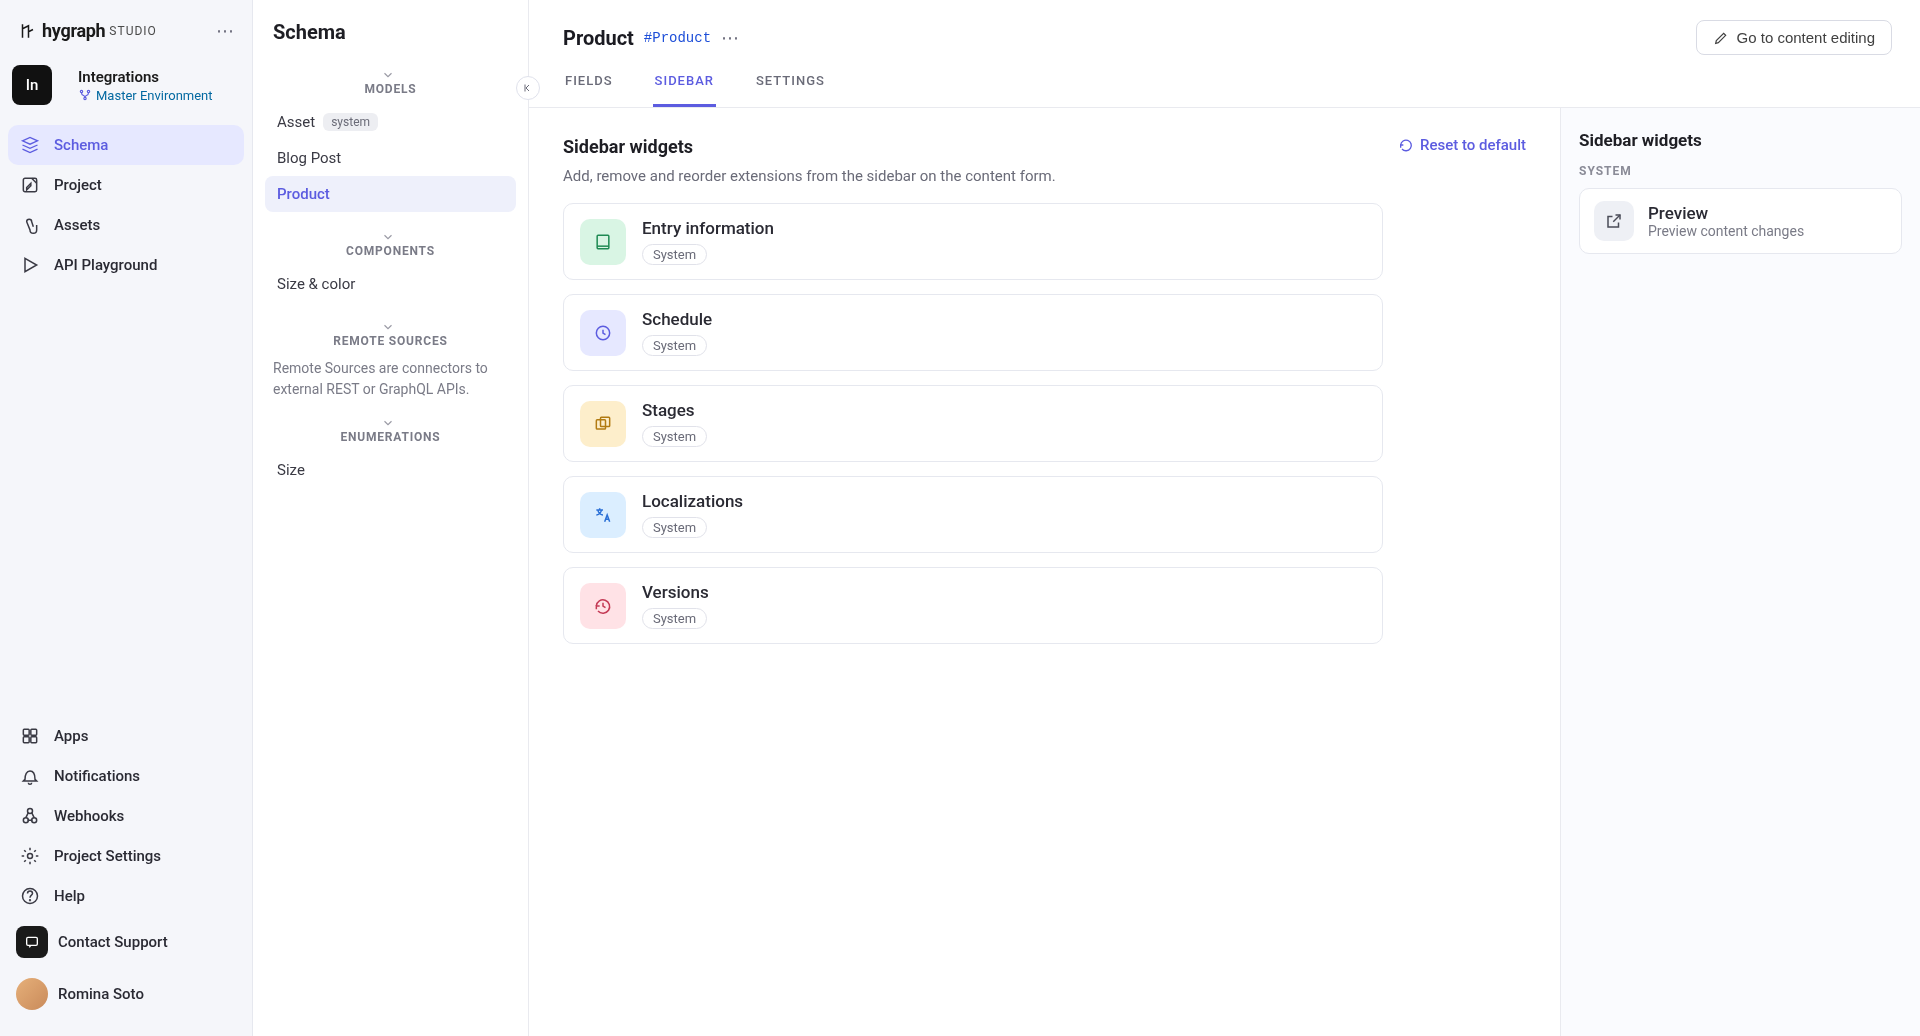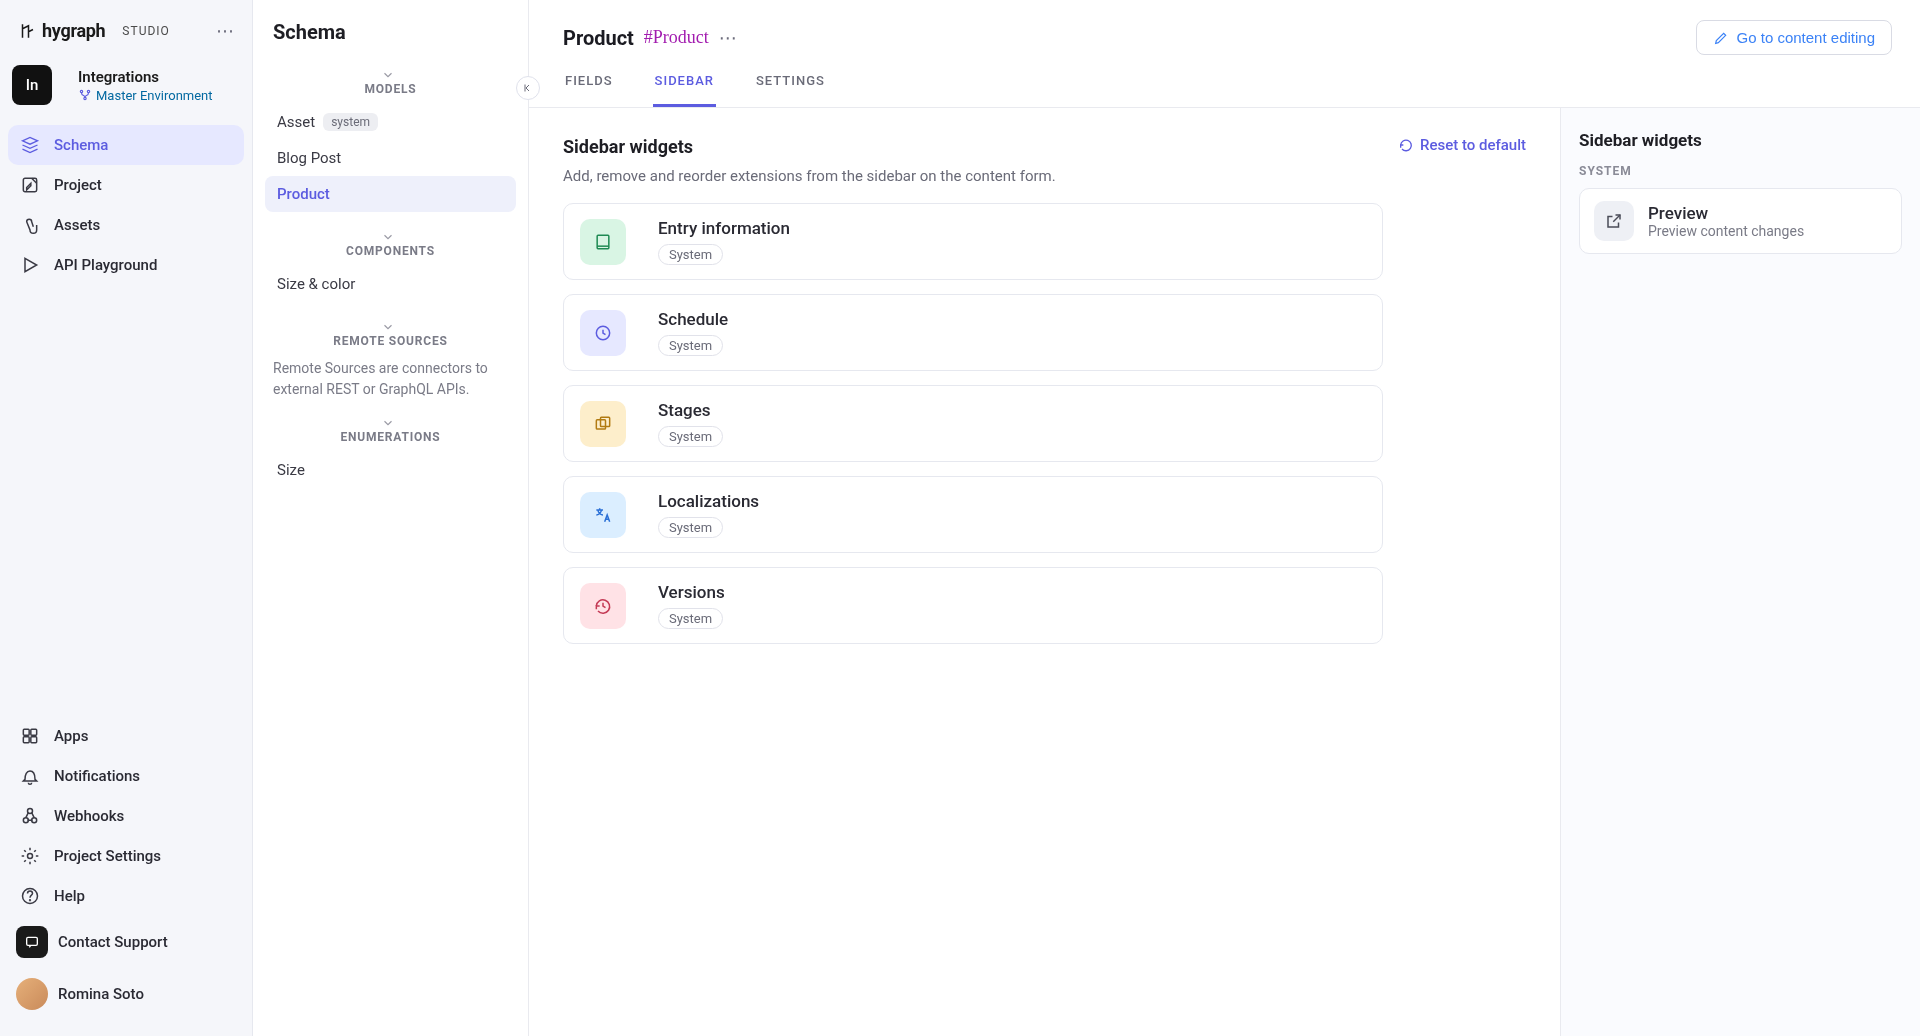--- a/index.html
+++ b/index.html
@@ -4,21 +4,21 @@
 <style>
 * { box-sizing: border-box; margin: 0; padding: 0; }
 body { font-family: -apple-system, BlinkMacSystemFont, "Segoe UI", Roboto, Helvetica, Arial, sans-serif; background: #fff; color: #1a1a1a; font-size: 14px; width: 1920px; height: 1036px; overflow: hidden; }
 .app { display: flex; height: 100%; }
 
 
 .sidebar-primary { width: 253px; background: #f5f6fa; display: flex; flex-direction: column; padding: 16px 8px 16px 8px; border-right: 1px solid #e6e8ef; }
 .logo-row { display: flex; align-items: center; justify-content: space-between; padding: 4px 10px 18px 10px; }
 .logo-text { display: flex; align-items: center; font-weight: 700; font-size: 18px; letter-spacing: -0.3px; }
 .logo-mark { width: 18px; height: 18px; margin-right: 6px; }
-.logo-studio { font-weight: 400; font-size: 12px; letter-spacing: 1px; margin-left: 17px; color: #4a4a4a; }
+.logo-studio { font-weight: 400; font-size: 12px; letter-spacing: 1px; margin-left: 4px; color: #4a4a4a; }
 .dots { color: #6b6b7b; font-size: 18px; cursor: pointer; }
 
 .project-row { display: flex; align-items: center; padding: 6px 10px 14px 4px; }
 .project-avatar { width: 40px; height: 40px; background: #111; color: #fff; border-radius: 8px; display: flex; align-items: center; justify-content: center; font-weight: 500; font-size: 15px; margin-right: 26px; }
 .project-meta { display: flex; flex-direction: column; }
 .project-title { font-weight: 600; font-size: 15px; color: #1a1a1a; }
 .project-env { font-size: 13px; color: #0369a1; display: flex; align-items: center; margin-top: 2px; }
 .env-icon { width: 14px; height: 14px; margin-right: 4px; }
 
 .nav-list { display: flex; flex-direction: column; margin-top: 6px; }
@@ -42,22 +42,22 @@
 .sec-item.active { background:#eef0fb; color:#5c5ce0; font-weight:500; }
 .sec-badge { font-size:12px; background:#edeef2; color:#6b6c78; padding:2px 8px; border-radius:6px; margin-left:8px; }
 .sec-description { font-size: 14px; color:#7a7b87; padding: 2px 8px 8px 8px; line-height:1.5; }
 .collapse-handle { position:absolute; right:-12px; top:76px; width:24px; height:24px; border:1px solid #e0e2ec; background:#fff; border-radius:50%; display:flex; align-items:center; justify-content:center; color:#6a6b78; cursor:pointer; }
 
 
 .main { flex:1; display:flex; flex-direction:column; }
 .main-header { padding: 20px 28px 0 34px; display:flex; align-items:center; justify-content:space-between; }
 .title-cluster { display:flex; align-items:center; gap:10px; }
 .main-title { font-size: 20px; font-weight: 700; color:#1b1b22; }
-.main-apiid { font-family: Liberation Serif, serif; font-size:18px; color:#a21caf; }
-.goto-btn { border:1px solid #d9dbe4; background:#fff; border-radius:8px; padding:8px 16px; font-size:15px; color:#3b82f6; display:flex; align-items:center; gap:8px; cursor:pointer; }
+.main-apiid { font-family: Liberation Mono, monospace; font-size:14px; color:#1d4ed8; }
+.goto-btn { border:1px solid #d9dbe4; background:#fff; border-radius:8px; padding:8px 16px; font-size:15px; color:#404040; display:flex; align-items:center; gap:8px; cursor:pointer; }
 .goto-btn svg { width:16px; height:16px; }
 
 .tabs { display:flex; gap:38px; padding: 18px 34px 0 34px; border-bottom:1px solid #e9eaef; }
 .tab { font-size:13px; letter-spacing:1px; color:#6a6b78; padding:0 2px 14px 2px; cursor:pointer; font-weight:500; }
 .tab.active { color:#5c5ce0; border-bottom:3px solid #5c5ce0; padding-bottom:16px; }
 
 .content-row { display:flex; flex:1; }
 .content-center { flex:1; padding: 28px 34px; }
 .section-header { display:flex; justify-content:space-between; align-items:flex-start; margin-bottom:18px; }
 .section-title { font-size:18px; font-weight:700; color:#1e1e24; }
@@ -66,21 +66,21 @@
 
 .widgets { display:flex; flex-direction:column; gap:14px; max-width: 820px; }
 .widget-card { border:1px solid #e6e8ef; border-radius:10px; padding:14px 16px; display:flex; align-items:center; gap:16px; }
 .widget-icon { width:46px; height:46px; border-radius:10px; display:flex; align-items:center; justify-content:center; }
 .wc-green { background:#d9f5e4; color:#1f8a53; }
 .wc-indigo { background:#e6e8ff; color:#5c5ce0; }
 .wc-amber { background:#fdeecb; color:#b27b12; }
 .wc-blue { background:#dbeeff; color:#2a6fd6; }
 .wc-rose { background:#ffe2e6; color:#c43a55; }
 .wc-gray { background:#eef0f5; color:#4a4b57; }
-.widget-meta { display:flex; flex-direction:column; gap:6px;margin-left:16px; }
+.widget-meta { display:flex; flex-direction:column; gap:6px; }
 .widget-title { font-size:17px; font-weight:500; color:#2a2a33; }
 .widget-tag { font-size:13px; color:#6a6b78; border:1px solid #e1e2ea; border-radius:12px; padding:2px 10px; width:fit-content; }
 
 
 .panel-right { width:360px; border-left:1px solid #e9eaef; background:#fafbfe; padding:22px 18px; }
 .panel-title { font-size:17px; font-weight:700; color:#1e1e24; margin-bottom:14px; }
 .panel-group-label { font-size:12px; font-weight:700; letter-spacing:1px; color:#8a8b97; margin-bottom:10px; }
 .panel-card { background:#fff; border:1px solid #e6e8ef; border-radius:10px; padding:12px 14px; display:flex; gap:14px; align-items:center; cursor:pointer; }
 .panel-card .widget-icon { width:40px; height:40px; }
 .panel-card-sub { font-size:14px; color:#7a7b87; }

